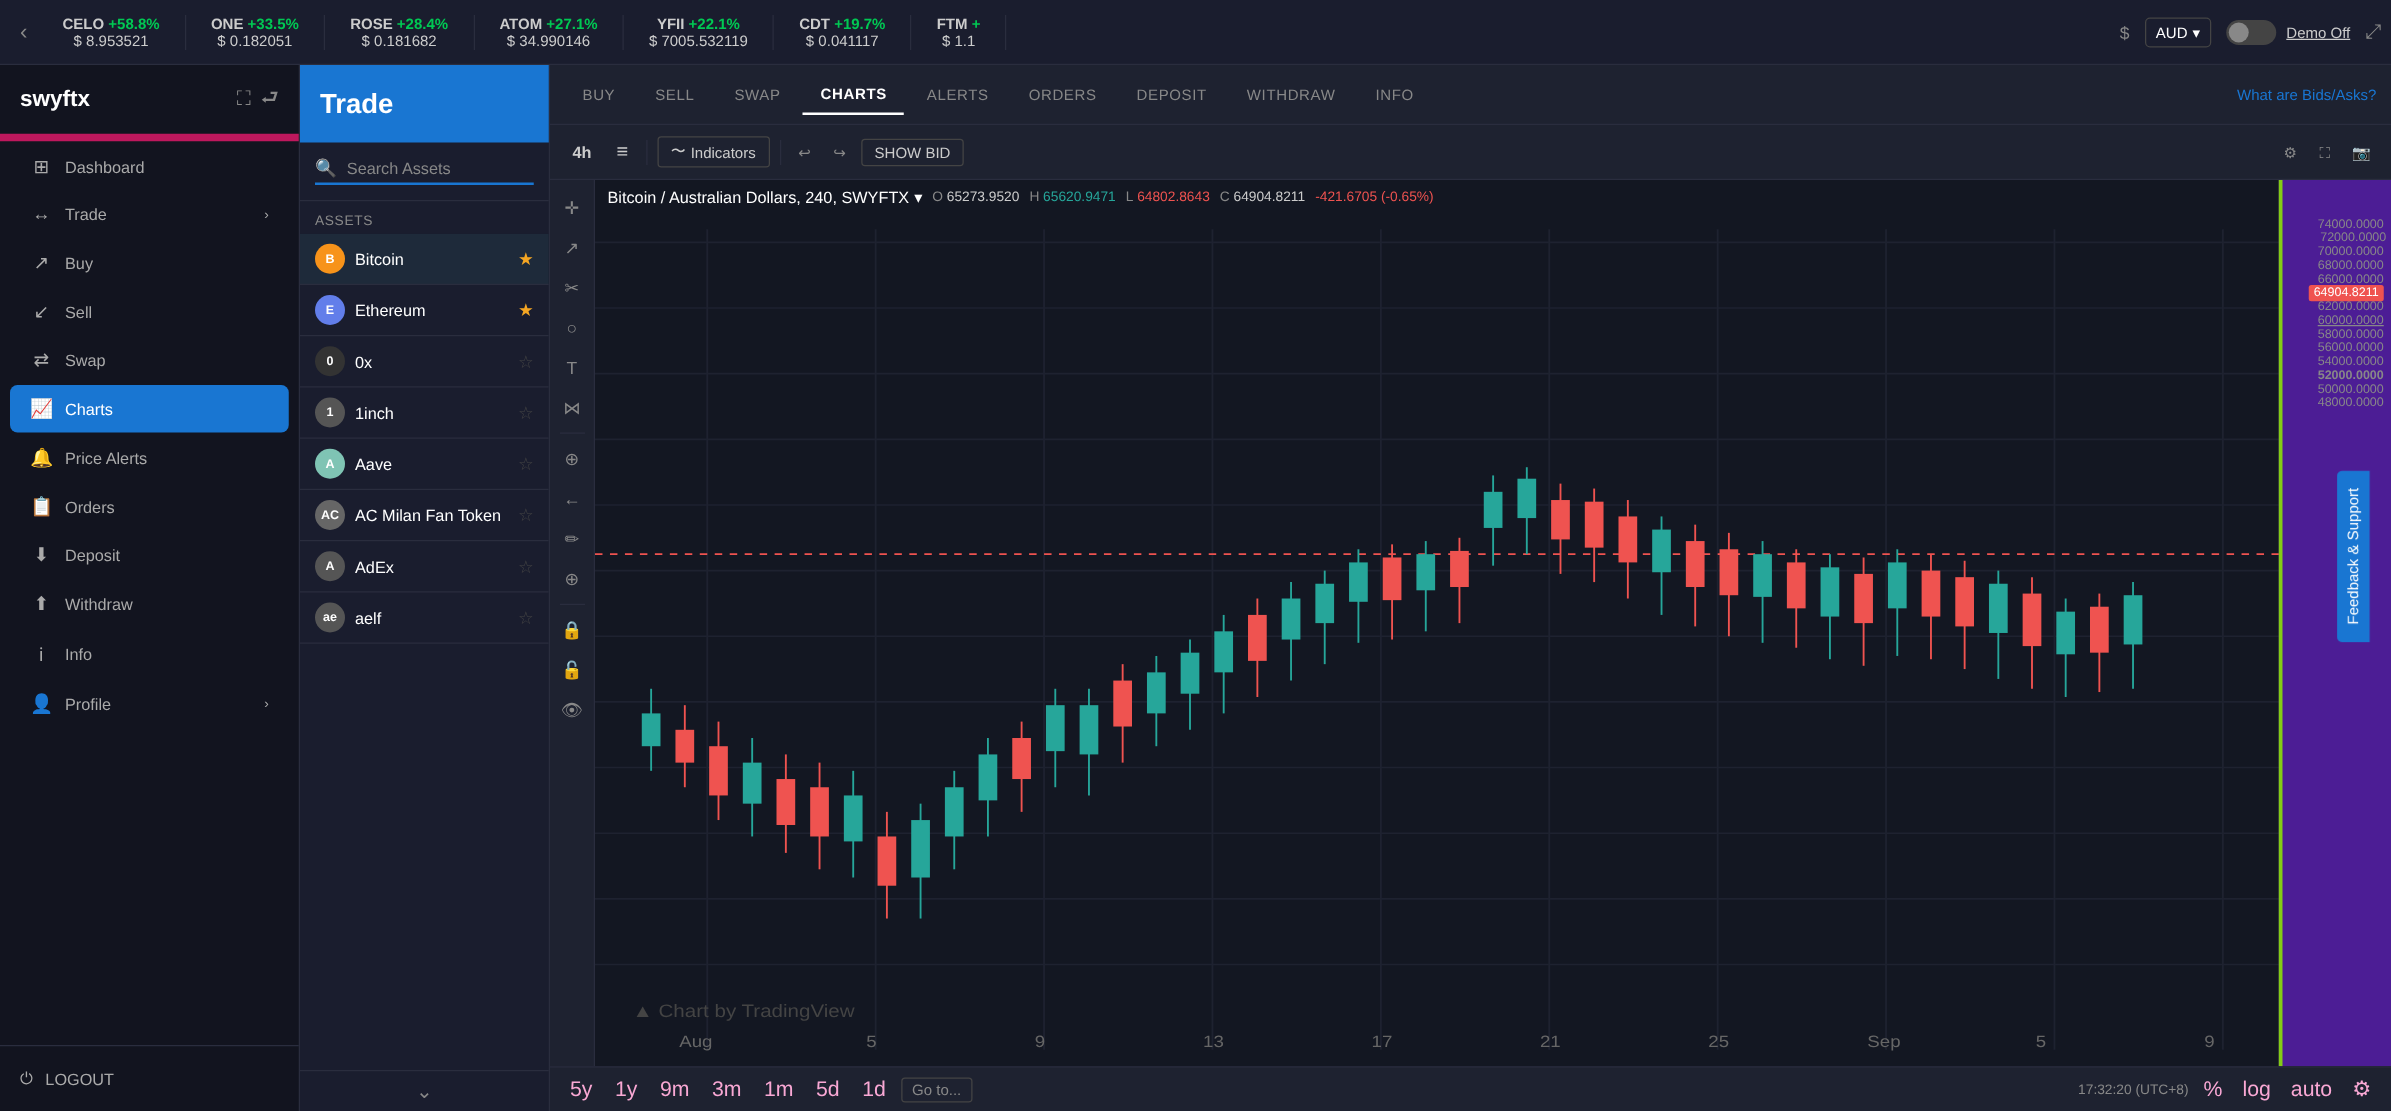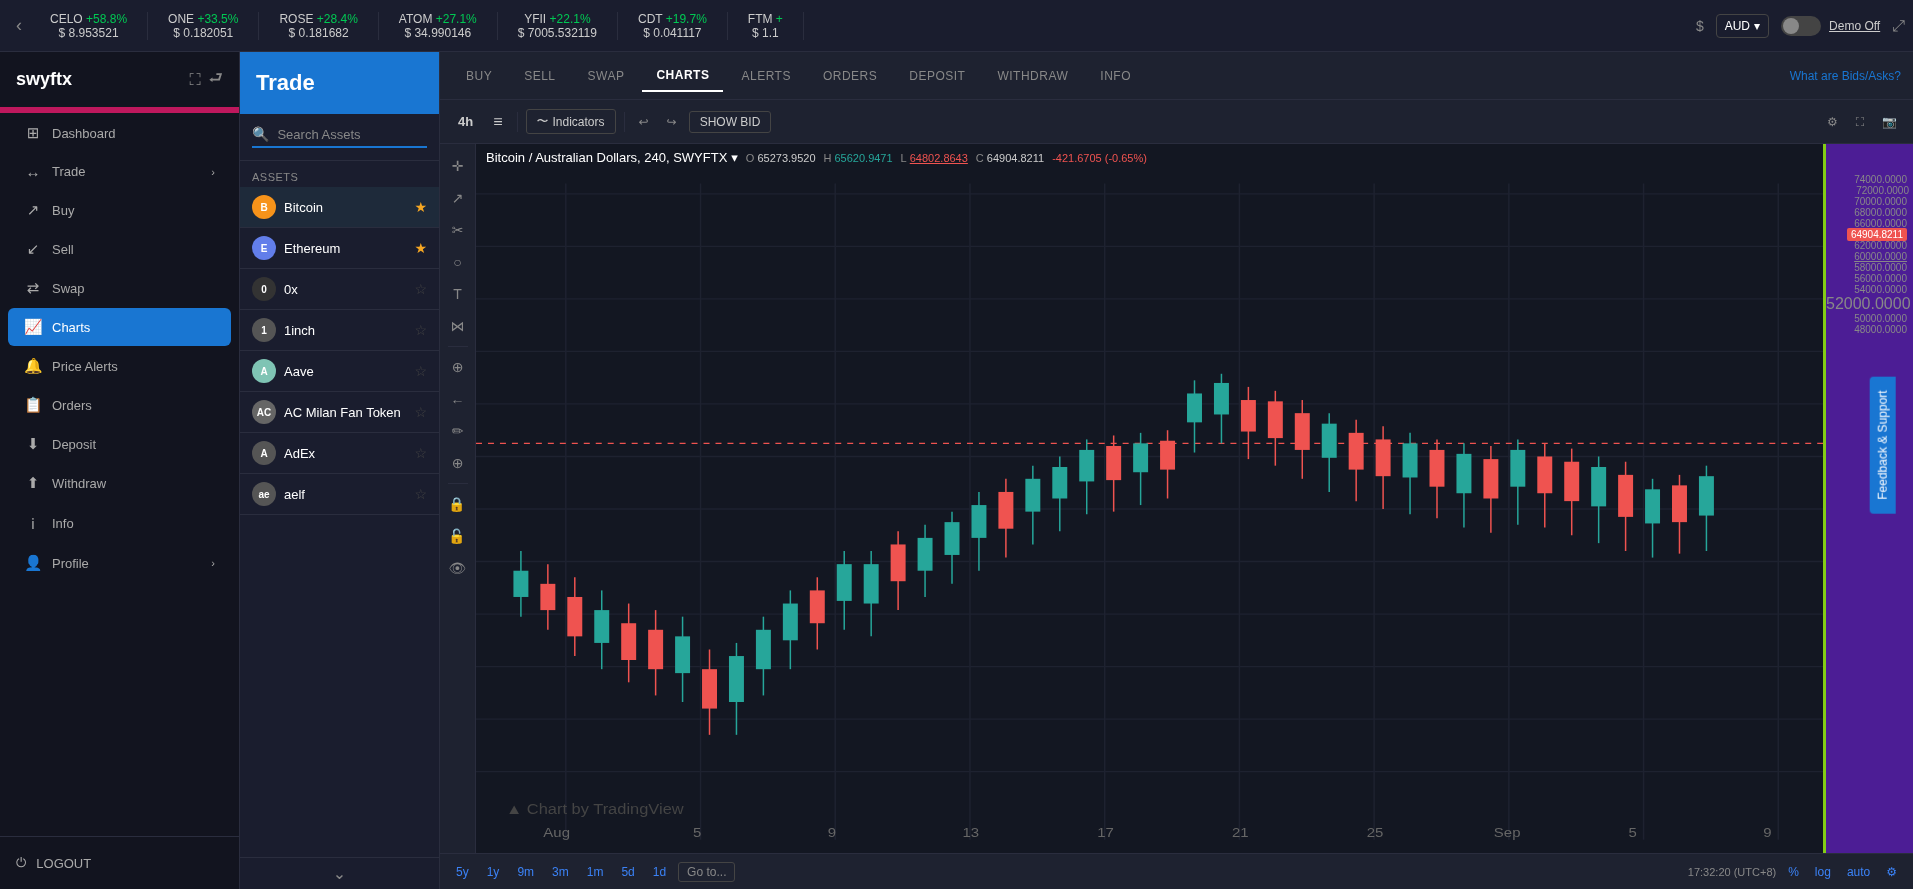--- a/index.html
+++ b/index.html
@@ -17,21 +17,21 @@
     }
     .ticker-nav-btn {
       background: none; border: none; color: #888; cursor: pointer; font-size: 18px; padding: 4px 8px;
     }
     .ticker-items {
       display: flex; flex: 1; overflow: hidden;
     }
     .ticker-item {
       display: flex; flex-direction: column; align-items: center; padding: 0 20px; border-right: 1px solid #2a2d3e; flex-shrink: 0;
     }
-    .ticker-name { font-size: 12px; color: #ccc; white-space: nowrap; }
+    .ticker-name { font-size: 12px; color: #ccc; white-space: nowrap; font-weight: bold; }
     .ticker-price { font-size: 12px; color: #ccc; white-space: nowrap; }
     .positive { color: #00c853; }
     .ticker-right {
       display: flex; align-items: center; gap: 12px; margin-left: auto;
     }
     .currency-selector {
       display: flex; align-items: center; gap: 4px; background: none; border: 1px solid #444; color: #fff; padding: 4px 8px; border-radius: 4px; cursor: pointer; font-size: 12px;
     }
     .demo-toggle-area { display: flex; align-items: center; gap: 8px; }
     .toggle-switch {
@@ -169,35 +169,35 @@
     
     .chart-info-bar {
       position: absolute; top: 0; left: 0; right: 0; padding: 6px 10px; display: flex; align-items: center; gap: 8px; z-index: 10; font-size: 12px; color: #ccc;
     }
     .chart-symbol { font-size: 13px; color: #fff; display: flex; align-items: center; gap: 4px; }
     .chart-ohlc { display: flex; gap: 8px; font-size: 11px; }
     .ohlc-item { display: flex; gap: 3px; }
     .ohlc-label { color: #888; }
     .ohlc-val-o { color: #ccc; }
     .ohlc-val-h { color: #26a69a; }
-    .ohlc-val-l { color: #ef5350; text-decoration: underline; }
+    .ohlc-val-l { color: #ef5350; }
     .ohlc-val-c { color: #ccc; }
     .chart-change-neg { color: #ef5350; }
 
     
     .chart-svg-wrapper {
       width: 100%; height: 100%;
     }
 
     
     .chart-bottom {
       background: #1e2230; border-top: 1px solid #2a2d3e; display: flex; align-items: center; padding: 4px 10px; gap: 6px; height: 36px;
     }
     .time-btn {
-      background: none; border: none; color: #3b82f6; cursor: pointer; padding: 2px 6px; font-size: 12px; border-radius: 3px;
+      background: none; border: none; color: #f9a8d4; cursor: pointer; padding: 2px 6px; font-size: 17px; border-radius: 3px;
     }
     .goto-btn {
       background: none; border: none; color: #888; cursor: pointer; padding: 2px 8px; font-size: 12px; border-radius: 3px; border: 1px solid #444;
     }
     .chart-time-label { color: #888; font-size: 11px; margin-left: auto; }
     .chart-bottom-right { display: flex; gap: 4px; }
 
     
     .feedback-tab {
       position: fixed; right: -38px; top: 50%; transform: translateY(-50%) rotate(-90deg); background: #1976d2; color: #fff; padding: 6px 14px; font-size: 12px; cursor: pointer; border-radius: 4px 4px 0 0; z-index: 100; white-space: nowrap;
@@ -668,21 +668,21 @@
           <span style="font-size:10px;color:#888;text-align:right;padding-right:6px;">68000.0000</span>
           <span style="font-size:10px;color:#888;text-align:right;padding-right:6px;">66000.0000</span>
           <span style="font-size:10px;color:#888;text-align:right;padding-right:6px;position:relative;">
             <span style="background:#ef5350;color:#fff;padding:1px 4px;border-radius:2px;font-size:10px;white-space:nowrap;">64904.8211</span>
           </span>
           <span style="font-size:10px;color:#888;text-align:right;padding-right:6px;">62000.0000</span>
           <span style="font-size:10px;color:#888;text-align:right;padding-right:6px;text-decoration:underline;">60000.0000</span>
           <span style="font-size:10px;color:#888;text-align:right;padding-right:6px;">58000.0000</span>
           <span style="font-size:10px;color:#888;text-align:right;padding-right:6px;">56000.0000</span>
           <span style="font-size:10px;color:#888;text-align:right;padding-right:6px;">54000.0000</span>
-          <span style="font-size:16px;color:#888;text-align:right;padding-right:6px;">52000.0000</span>
+          <span style="font-size:10px;color:#888;text-align:right;padding-right:6px;font-weight:bold;">52000.0000</span>
           <span style="font-size:10px;color:#888;text-align:right;padding-right:6px;">50000.0000</span>
           <span style="font-size:10px;color:#888;text-align:right;padding-right:6px;">48000.0000</span>
         </div>
       </div>
     </div>
 
     <div class="chart-bottom">
       <button class="time-btn">5y</button>
       <button class="time-btn">1y</button>
       <button class="time-btn">9m</button>

